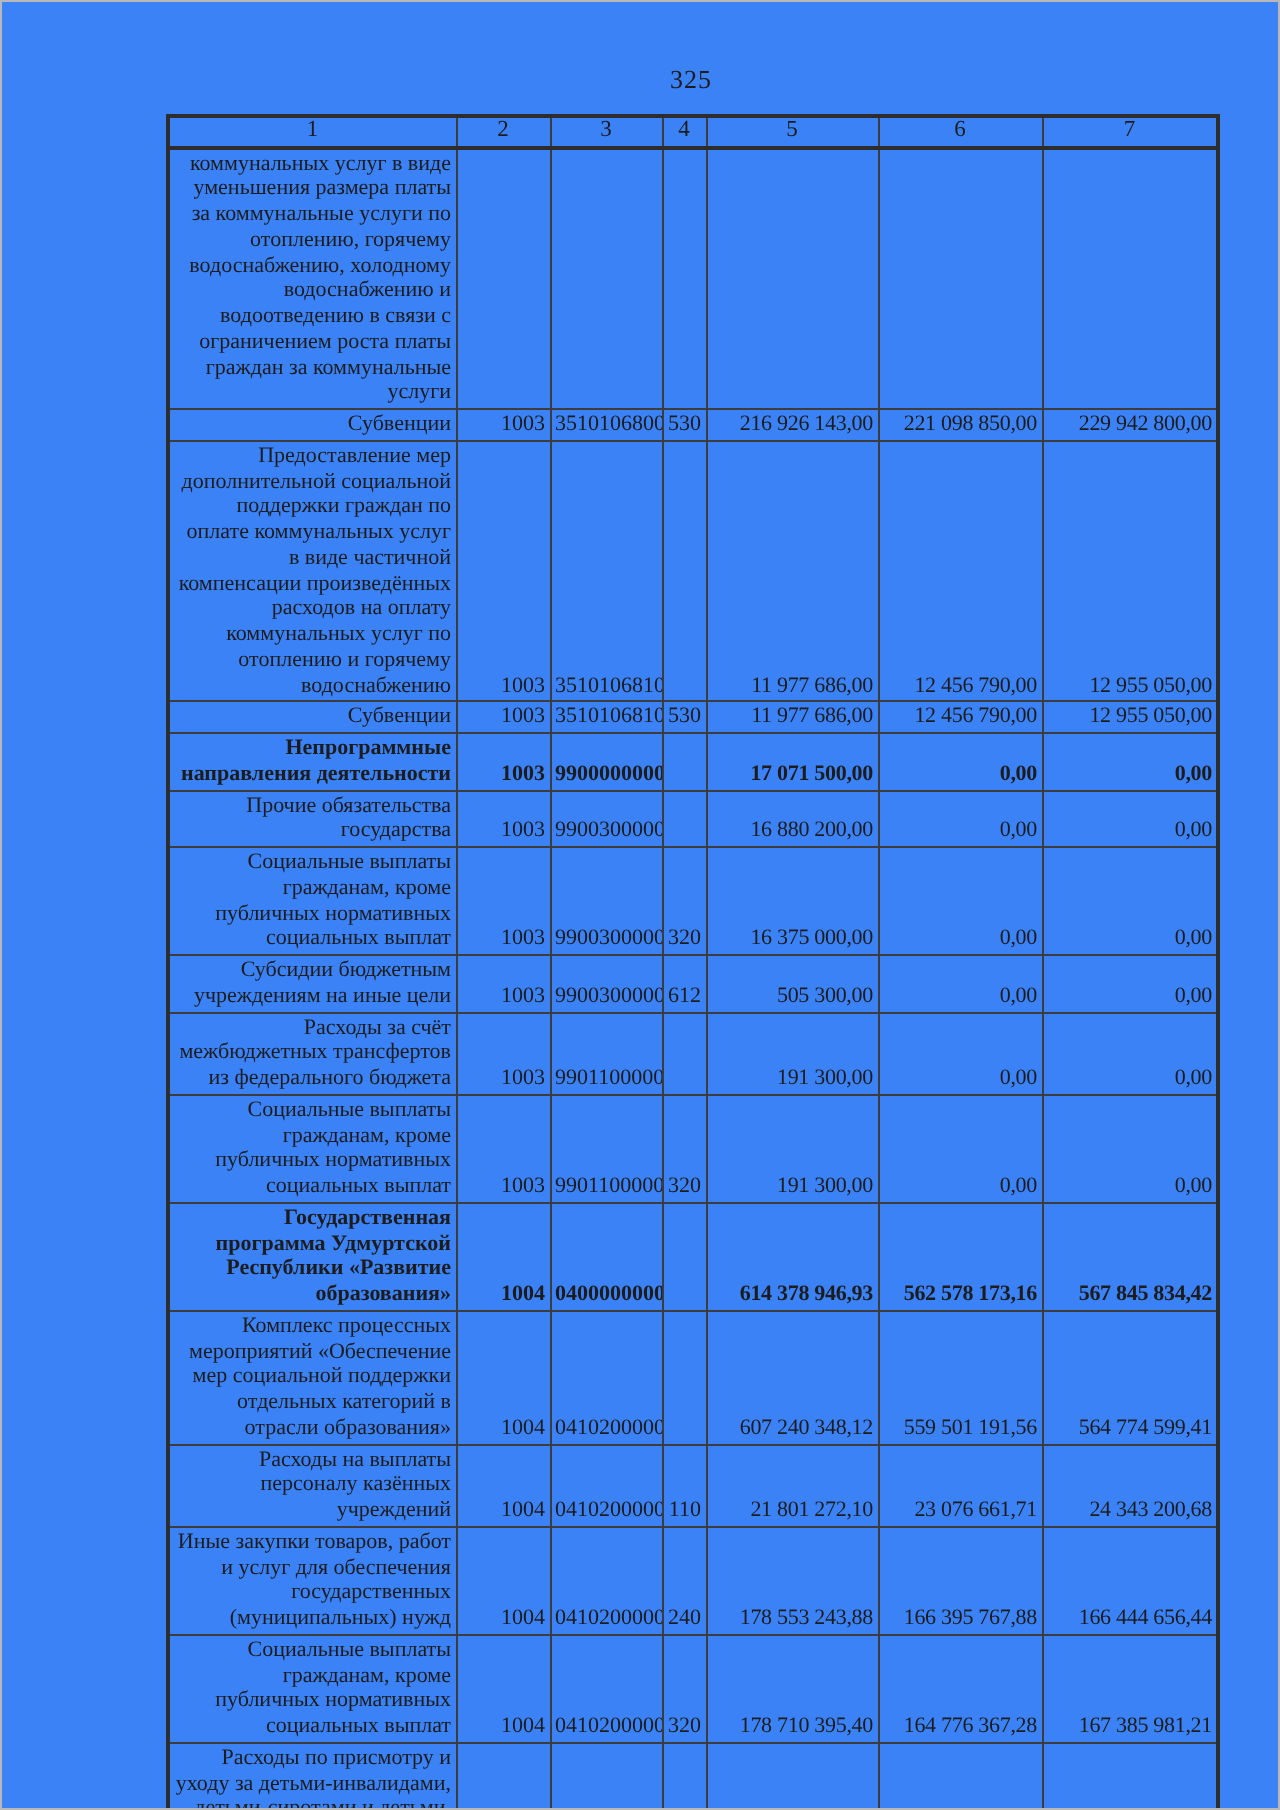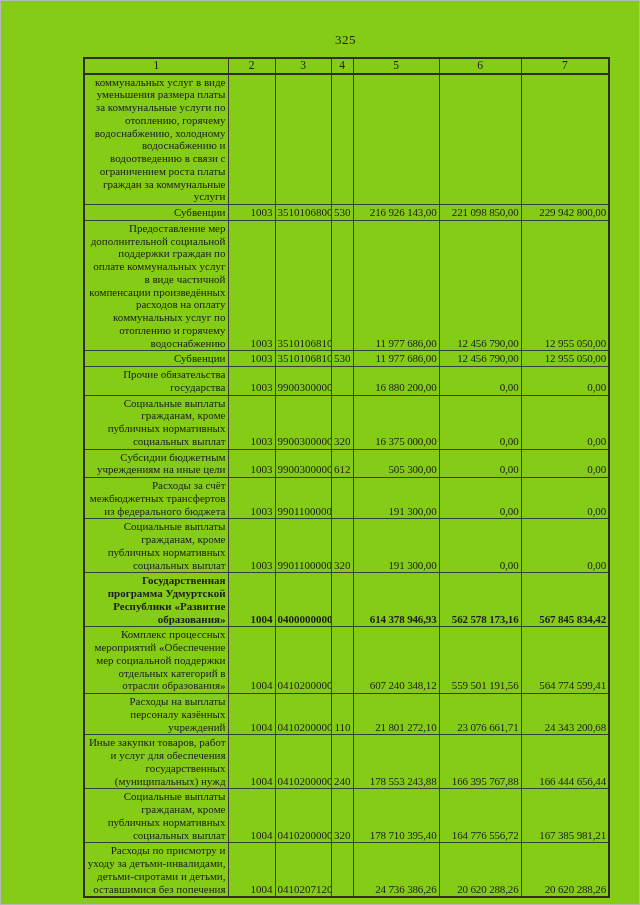--- a/index.html
+++ b/index.html
@@ -4,21 +4,21 @@
 <style>
   html, body {
     margin: 0;
     padding: 0;
     background: #ffffff;
   }
   .page {
     position: relative;
     width: 640px;
     height: 905px;
-    background: #84cc16;
+    background: #3b82f6;
     box-sizing: border-box;
     border: 1px solid #b8b8b8;
     font-family: "Liberation Serif", "DejaVu Serif", serif;
     color: #1c1c1c;
     overflow: hidden;
   }
   .page-number {
     margin: 31px 0 9px 82px;
     width: 525px;
     text-align: center;
@@ -132,20 +132,29 @@
         </tr>
         <tr class="">
           <td class="c1">Субвенции</td>
           <td class="c2">1003</td>
           <td class="c3">3510106810</td>
           <td class="c4">530</td>
           <td class="c5">11 977 686,00</td>
           <td class="c6">12 456 790,00</td>
           <td class="c7">12 955 050,00</td>
         </tr>
+        <tr class="bold">
+          <td class="c1">Непрограммные направления деятельности</td>
+          <td class="c2">1003</td>
+          <td class="c3">9900000000</td>
+          <td class="c4"></td>
+          <td class="c5">17 071 500,00</td>
+          <td class="c6">0,00</td>
+          <td class="c7">0,00</td>
+        </tr>
         <tr class="">
           <td class="c1">Прочие обязательства государства</td>
           <td class="c2">1003</td>
           <td class="c3">9900300000</td>
           <td class="c4"></td>
           <td class="c5">16 880 200,00</td>
           <td class="c6">0,00</td>
           <td class="c7">0,00</td>
         </tr>
         <tr class="">
@@ -219,21 +228,21 @@
           <td class="c5">178 553 243,88</td>
           <td class="c6">166 395 767,88</td>
           <td class="c7">166 444 656,44</td>
         </tr>
         <tr class="">
           <td class="c1">Социальные выплаты гражданам, кроме публичных нормативных социальных выплат</td>
           <td class="c2">1004</td>
           <td class="c3">0410200000</td>
           <td class="c4">320</td>
           <td class="c5">178 710 395,40</td>
-          <td class="c6">164 776 556,72</td>
+          <td class="c6">164 776 367,28</td>
           <td class="c7">167 385 981,21</td>
         </tr>
         <tr class="">
           <td class="c1">Расходы по присмотру и уходу за детьми-инвалидами, детьми-сиротами и детьми, оставшимися без попечения</td>
           <td class="c2">1004</td>
           <td class="c3">0410207120</td>
           <td class="c4"></td>
           <td class="c5">24 736 386,26</td>
           <td class="c6">20 620 288,26</td>
           <td class="c7">20 620 288,26</td>

